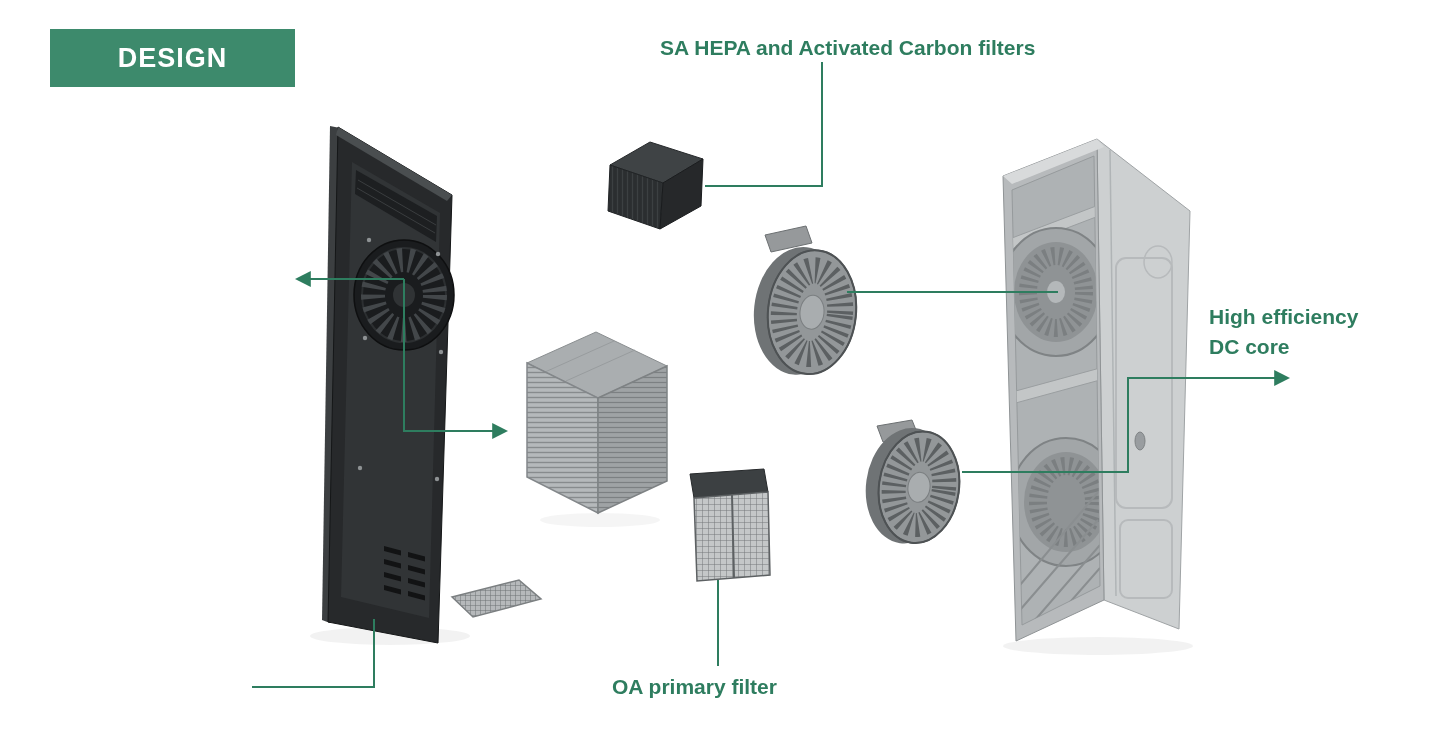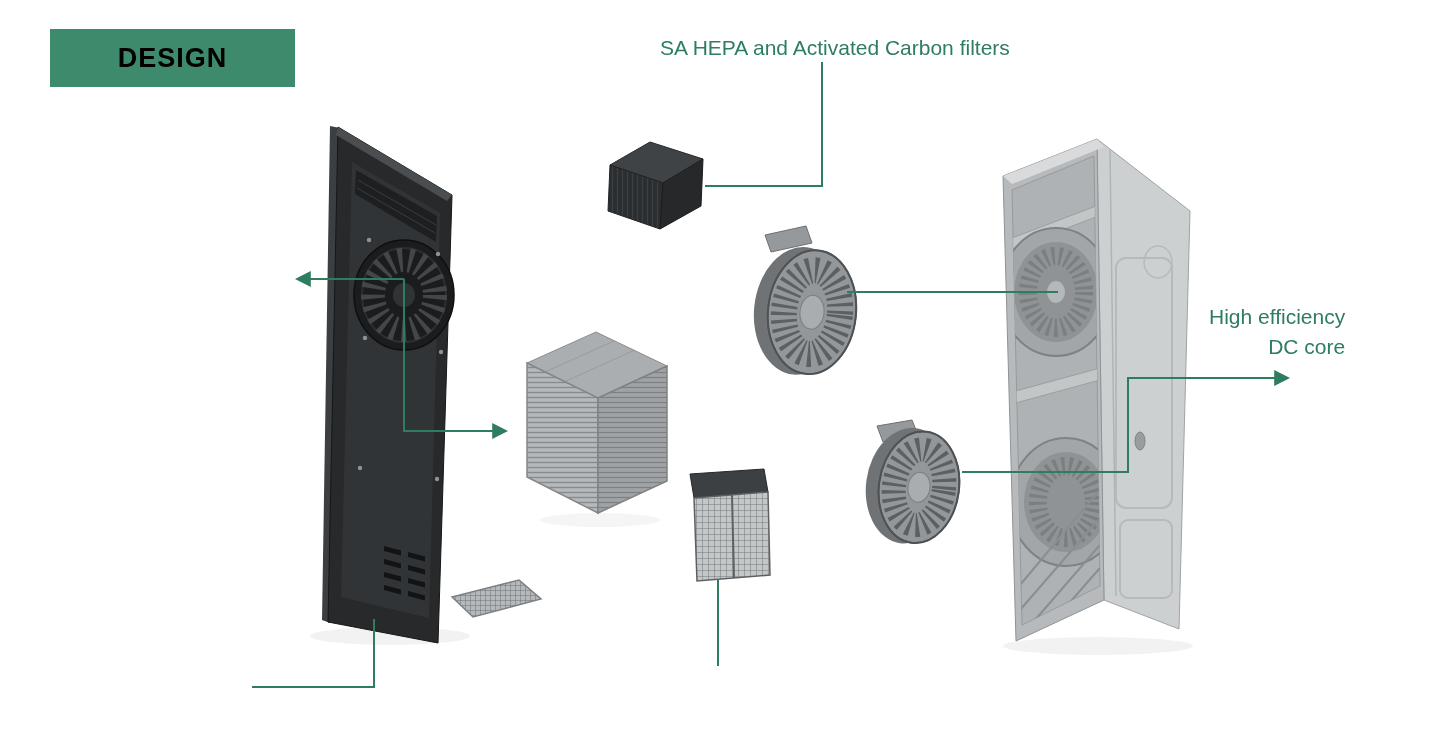--- a/index.html
+++ b/index.html
@@ -8,31 +8,31 @@
     background: #ffffff; overflow: hidden;
     font-family: "Liberation Sans", sans-serif;
   }
   .stage { position: absolute; left: 0; top: 0; width: 1445px; height: 745px; }
   svg.diagram { position: absolute; left: 0; top: 0; }
 
   .title-box {
     position: absolute; left: 50px; top: 29px; width: 245px; height: 58px;
     background: #3d8a6c; display: flex; align-items: center; justify-content: center;
   }
-  .title-text { color: #000000; font-size: 27px; font-weight: 700; letter-spacing: 1px; }
+  .title-text { color: #ffffff; font-size: 27px; font-weight: 700; letter-spacing: 1px; }
 
   .label {
     position: absolute; color: #2e7d5f; font-size: 21px; line-height: 30px;
     white-space: nowrap;
   }
-  .label .line { display: block; }
+  .label .line { display: block; font-weight: bold; }
 
   .label-sa-hepa   { left: 660px;  top: 33px; }
   .label-enthalpy  { left: 14px;   top: 262px; }
-  .label-dc-fans   { left: 1209px; top: 302px; text-align: right; }
+  .label-dc-fans   { left: 1209px; top: 302px; }
   .label-ra-filter { left: 63px;   top: 672px; }
   .label-oa-filter { left: 612px;  top: 672px; }
 </style>
 </head>
 <body>
 
 <div class="stage">
 
   <svg class="diagram" width="1445" height="745" viewBox="0 0 1445 745">
     <defs>
@@ -191,14 +191,17 @@
     <span class="line">SA HEPA and Activated Carbon filters</span>
   </div>
 
 
   <div class="label label-dc-fans">
     <span class="line">High efficiency</span>
     <span class="line">DC core</span>
   </div>
 
 
+  <div class="label label-oa-filter">
+    <span class="line">OA primary filter</span>
+  </div>
 
 </div>
 
 </body></html>

